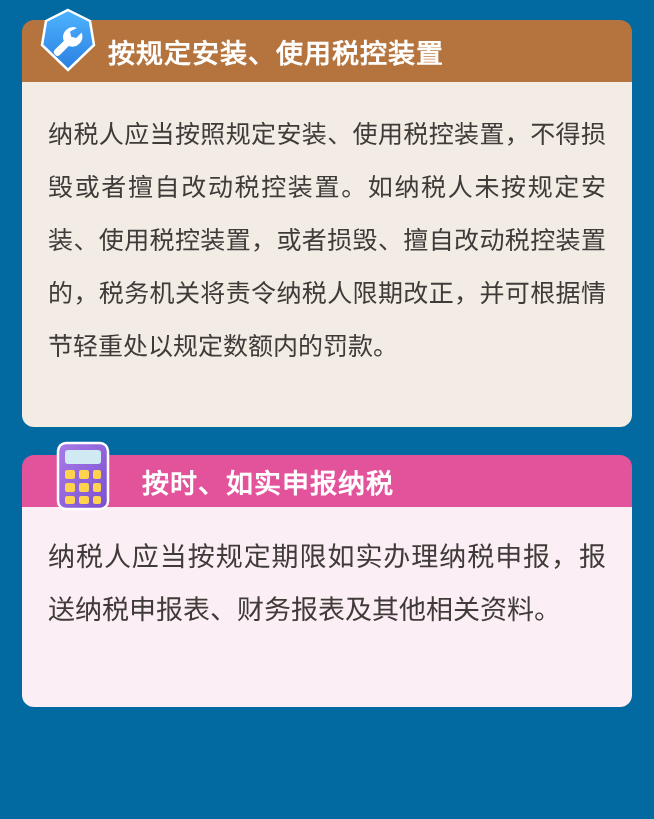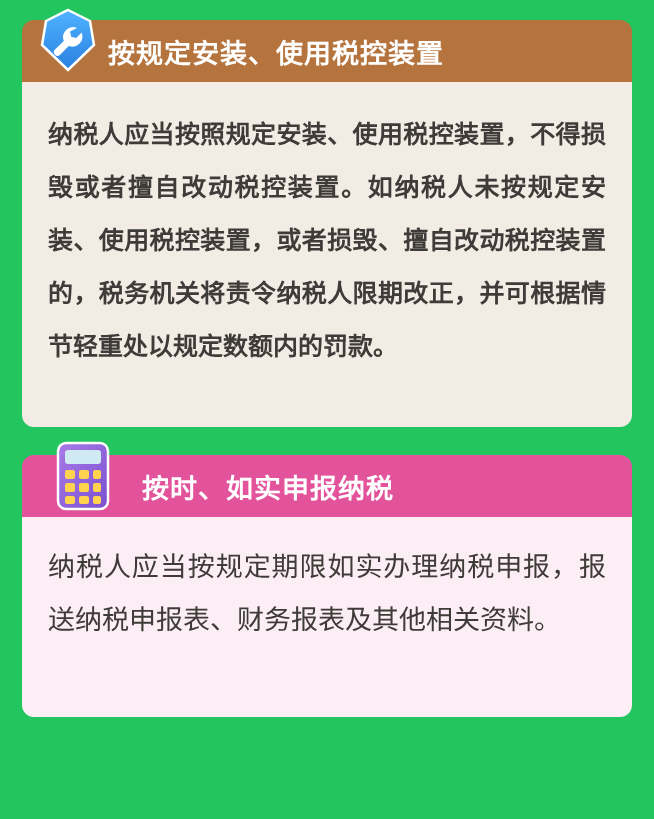--- a/index.html
+++ b/index.html
@@ -12,21 +12,21 @@
     background: #ffffff;
     font-family: "Liberation Sans", "DejaVu Sans", sans-serif;
     overflow: hidden;
   }
   .page {
     position: relative;
     width: 654px;
     height: 819px;
     box-sizing: border-box;
     padding: 20px 22px;
-    background: #22c55e;
+    background: #0369a1;
   }
 
   .card {
     position: relative;
     border-radius: 14px;
     overflow: visible;
     margin-bottom: 28px;
   }
 
   
@@ -38,41 +38,40 @@
     align-items: center;
     padding-left: 86px;
     box-sizing: border-box;
   }
   .card-1 .card-body {
     background: #f2ece4;
     border-radius: 0 0 12px 12px;
     padding: 26px 26px 12px 26px;
     box-sizing: border-box;
     min-height: 345px;
-    font-weight: bold;
   }
   .card-1 .card-title {
     color: #ffffff;
     font-size: 27px;
     font-weight: bold;
     letter-spacing: 1px;
     white-space: nowrap;
   }
   .card-1 .card-text {
     color: #3f3b38;
     font-size: 25px;
     line-height: 53px;
     text-align: justify;
     letter-spacing: 0px;
   }
 
   
   .card-2 .card-header {
     background: #e2539b;
-    height: 62px;
+    height: 52px;
     border-radius: 12px 12px 0 0;
     display: flex;
     align-items: center;
     padding-left: 120px;
     box-sizing: border-box;
     text-align: right;
   }
   .card-2 .card-body {
     background: #fceef5;
     border-radius: 0 0 12px 12px;

